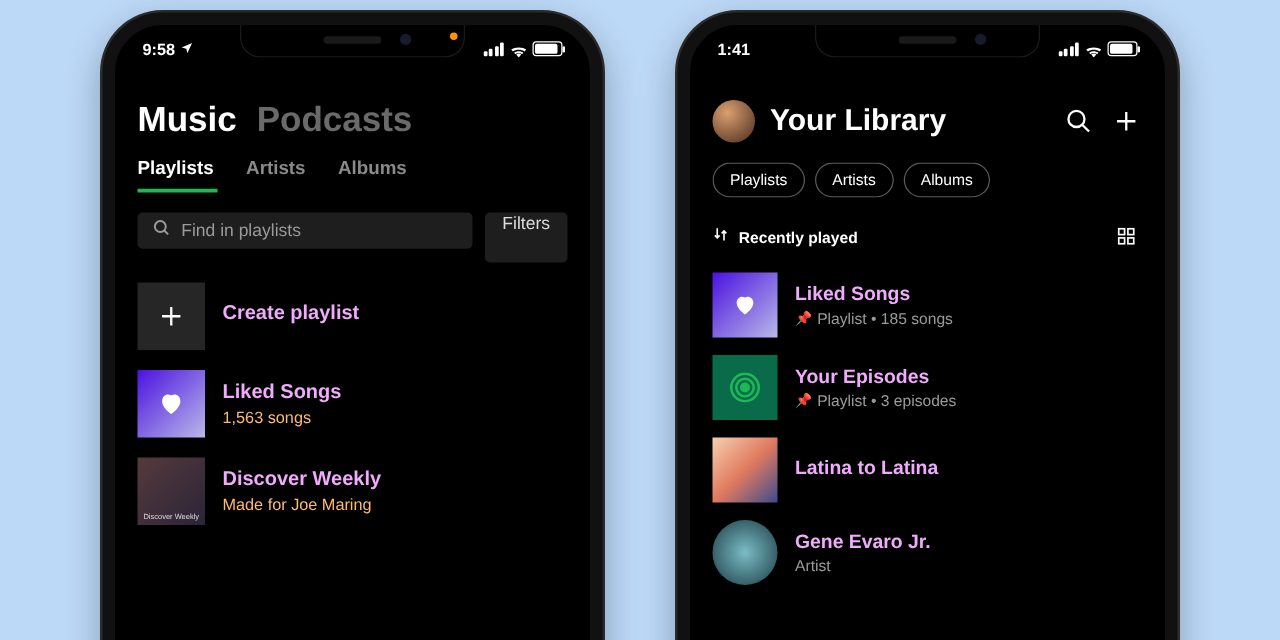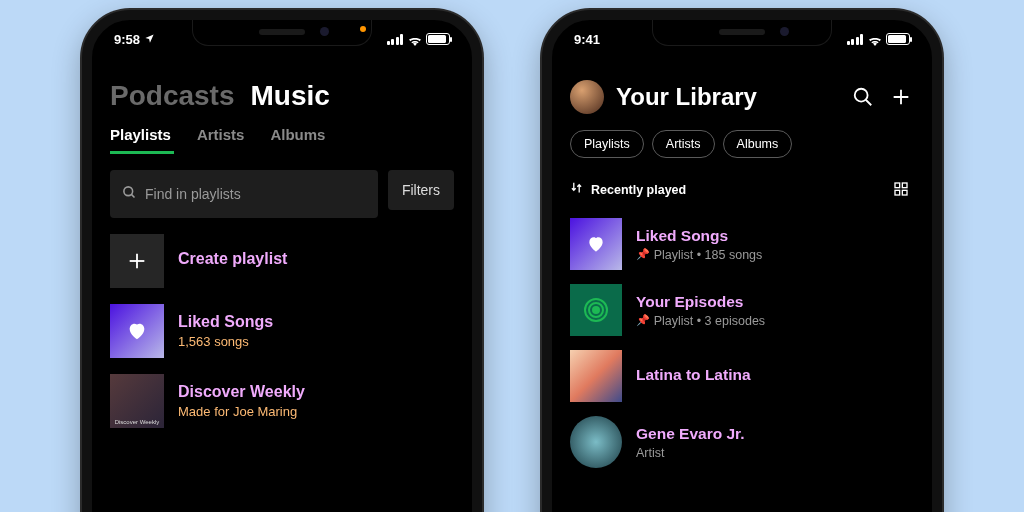--- a/index.html
+++ b/index.html
@@ -42,24 +42,24 @@
 
   
   .top-tabs{ display:flex; gap:16px; margin-top:10px; margin-bottom:14px;}
   .top-tabs .t{ font-size:28px; font-weight:700; color:#6a6a6a;}
   .top-tabs .t.active{ color:#fff;}
   .sub-tabs{ display:flex; gap:26px; font-size:15px; font-weight:600; color:#8a8a8a; margin-bottom:0;}
   .sub-tabs .st.active{ color:#fff;}
   .st-underline{ width:64px; height:2.5px; background:#1DB954; margin-top:8px; margin-bottom:16px;}
   .search-row{ display:flex; gap:10px; margin-bottom:16px;}
   .search-box{
-    flex:1; background:#1e1e1e; border-radius:4px; height:48px; display:flex; align-items:center;
+    flex:1; background:#1e1e1e; border-radius:4px; height:29px; display:flex; align-items:center;
     padding:0 12px; color:#9a9a9a; font-size:14px; gap:8px;
   }
-  .filters-btn{ background:#1e1e1e; border-radius:4px; height:40px; padding:0 14px; display:flex; align-items:center; font-size:14px; color:#ddd;}
+  .filters-btn{ background:#1e1e1e; border-radius:4px; height:40px; padding:0 14px; display:flex; font-size:14px; color:#ddd;}
   .list-row{ display:flex; align-items:center; gap:14px; margin-bottom:16px;}
   .thumb{ width:54px; height:54px; background:#2a2a2a; display:flex; align-items:center; justify-content:center; color:#fff;}
   .create-thumb{ background:#262626;}
   .liked-thumb{ background:linear-gradient(135deg,#4b12e0,#b9b8e8);}
   .disc-thumb{ background:linear-gradient(135deg,#563a3c,#2b2438); font-size:6px; padding:3px; align-items:flex-end; text-align:left; color:#dcdcdc;}
   .row-title{ font-size:16px; font-weight:700; color:#f0abfc; margin-bottom:3px;}
   .row-sub{ font-size:13px; color:#fdba74;}
 
   
   .lib-header{ display:flex; align-items:center; gap:12px; margin-top:10px; margin-bottom:16px;}
@@ -109,22 +109,22 @@
           </svg>
       </span>
       <span class="battery">
           <span class="fill"></span>
         </span>
     </div>
   </div>
 
   <div class="screen">
     <div class="top-tabs">
+      <span class="t active">Music</span>
       <span class="t">Podcasts</span>
-      <span class="t active">Music</span>
     </div>
     <div class="sub-tabs">
       <span class="st active">Playlists</span>
       <span class="st">Artists</span>
       <span class="st">Albums</span>
     </div>
     <div class="st-underline"></div>
 
     <div class="search-row">
       <div class="search-box">
@@ -174,21 +174,21 @@
         <div class="row-sub">Made for Joe Maring</div>
       </div>
     </div>
   </div>
 </div>
 
 <div class="phone">
   <div class="notch"></div>
   <div class="status-bar">
     <div class="status-left">
-        <span>9:41</span>
+        <span>1:41</span>
       </div>
     <div class="status-right">
       <span class="bars">
           <span></span>
           <span></span>
           <span></span>
           <span></span>
         </span>
       <span class="wifi">
         <svg width="16" height="12" viewBox="0 0 24 18" fill="white">

